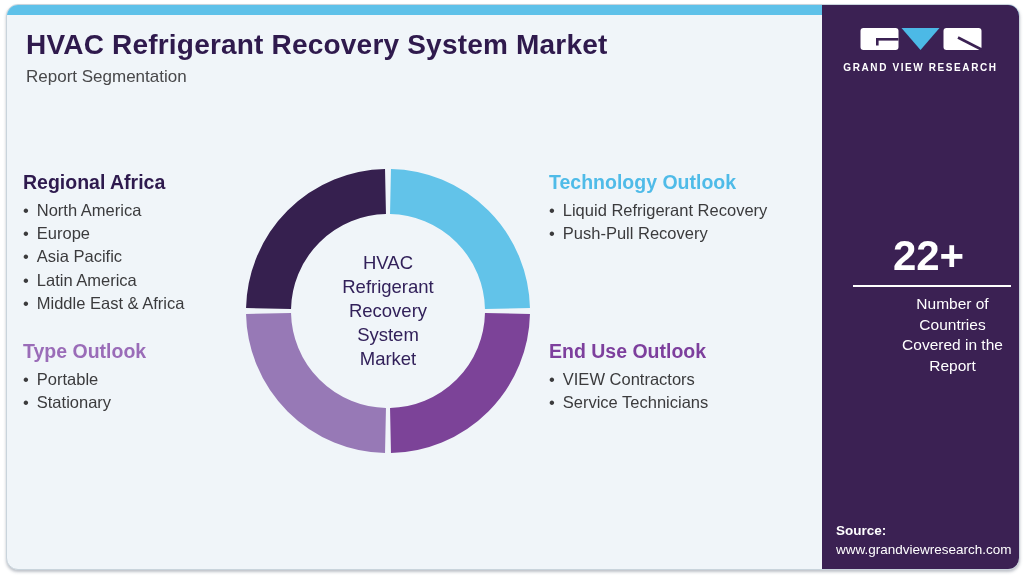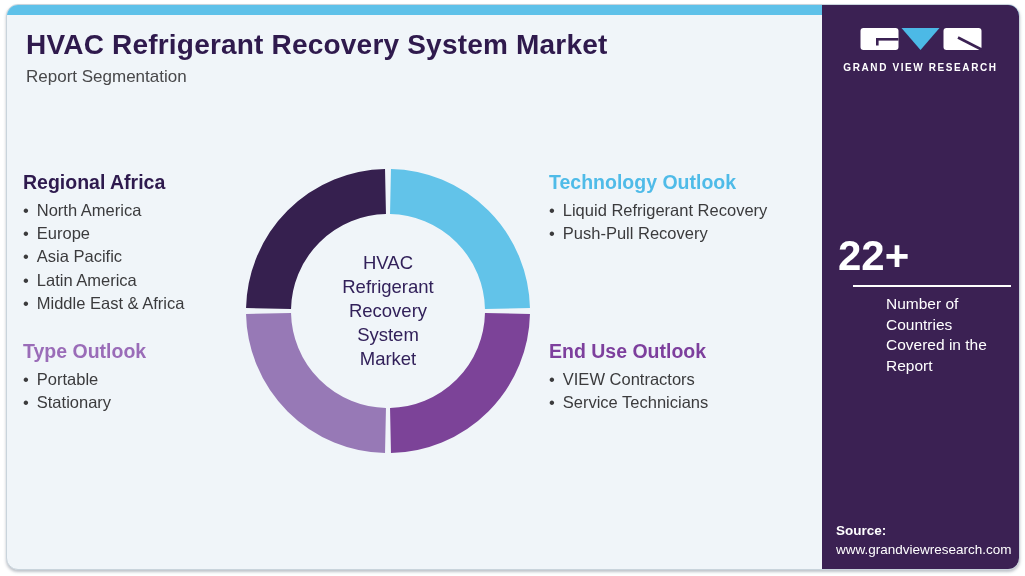--- a/index.html
+++ b/index.html
@@ -40,21 +40,21 @@
   .donut-label ul { list-style:none; text-align:center; }
   .donut-label li { font-size:18.5px; line-height:24px; color:#32215a; }
 
   .sidebar {
     position:absolute; right:0; top:0; width:197px; height:566px;
     background:#3b2153; color:#ffffff;
   }
   .logo-wrap { position:absolute; left:0; right:0; top:22px; text-align:center; }
   .logo-text { margin-top:7px; font-size:10px; font-weight:bold; letter-spacing:1.6px; color:#ffffff; }
 
-  .stat { position:absolute; left:16px; right:0; top:228px; text-align:left; }
+  .stat { position:absolute; left:16px; right:0; top:228px; text-align:center; }
   .stat-value { font-size:42px; line-height:46px; font-weight:bold; color:#ffffff; }
   .stat-divider { margin:6px 24px 0 15px; width:158px; height:0; border-top:2px solid #ffffff; }
   .stat-caption { margin-top:7px; list-style:none; }
   .stat-caption li { font-size:15.5px; line-height:20.5px; color:#ffffff;padding-left:48px; }
 
   .source { position:absolute; left:14px; bottom:12px; }
   .source-label { font-size:13.5px; font-weight:bold; line-height:20px; }
   .source-url { font-size:13.5px; line-height:18px; }
 </style>
 </head>

